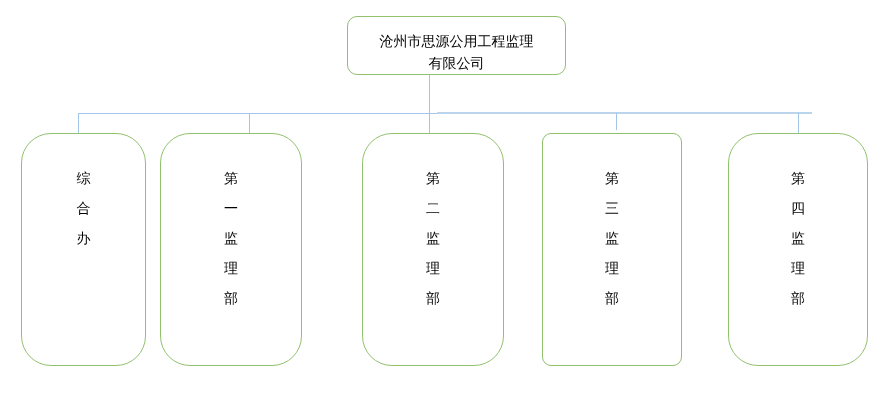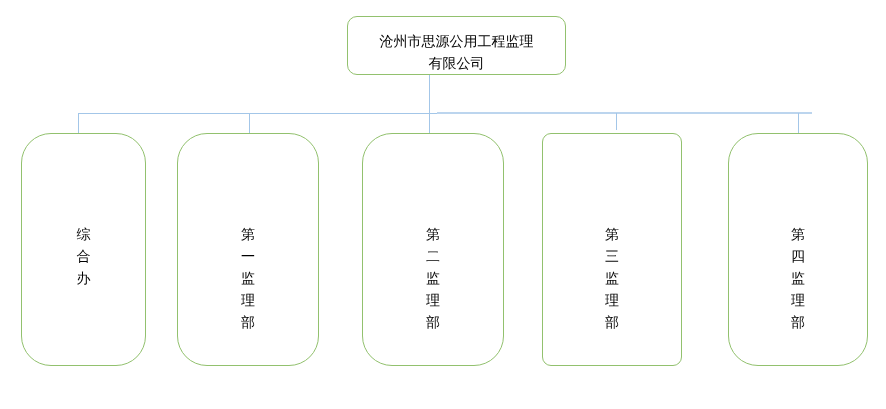--- a/index.html
+++ b/index.html
@@ -54,29 +54,29 @@
     top:133px;height:233px;
     border:1.3px solid var(--green);
     border-radius:30px;
     box-sizing:border-box;
     display:flex;
     justify-content:center;
     align-items:flex-start;
     background:var(--bg);
   }
   .dept-1{left:21px; width:125px;}
-  .dept-2{left:177px;width:142px;justify-content:center;}
+  .dept-2{left:160px;width:142px;justify-content:center;}
   .dept-3{left:362px;width:142px;}
   .dept-4{left:542px;width:140px;border-radius:9px;}
   .dept-5{left:728px;width:140px;}
   .dept-label{
-    margin-top:90px;
+    margin-top:30px;
     width:17px;
     font-size:14px;
-    line-height:22px;
+    line-height:30px;
     text-align:center;
     word-break:break-all;
   }
 </style>
 </head>
 <body>
 
 <div class="canvas">
 
   <div class="root-node">

